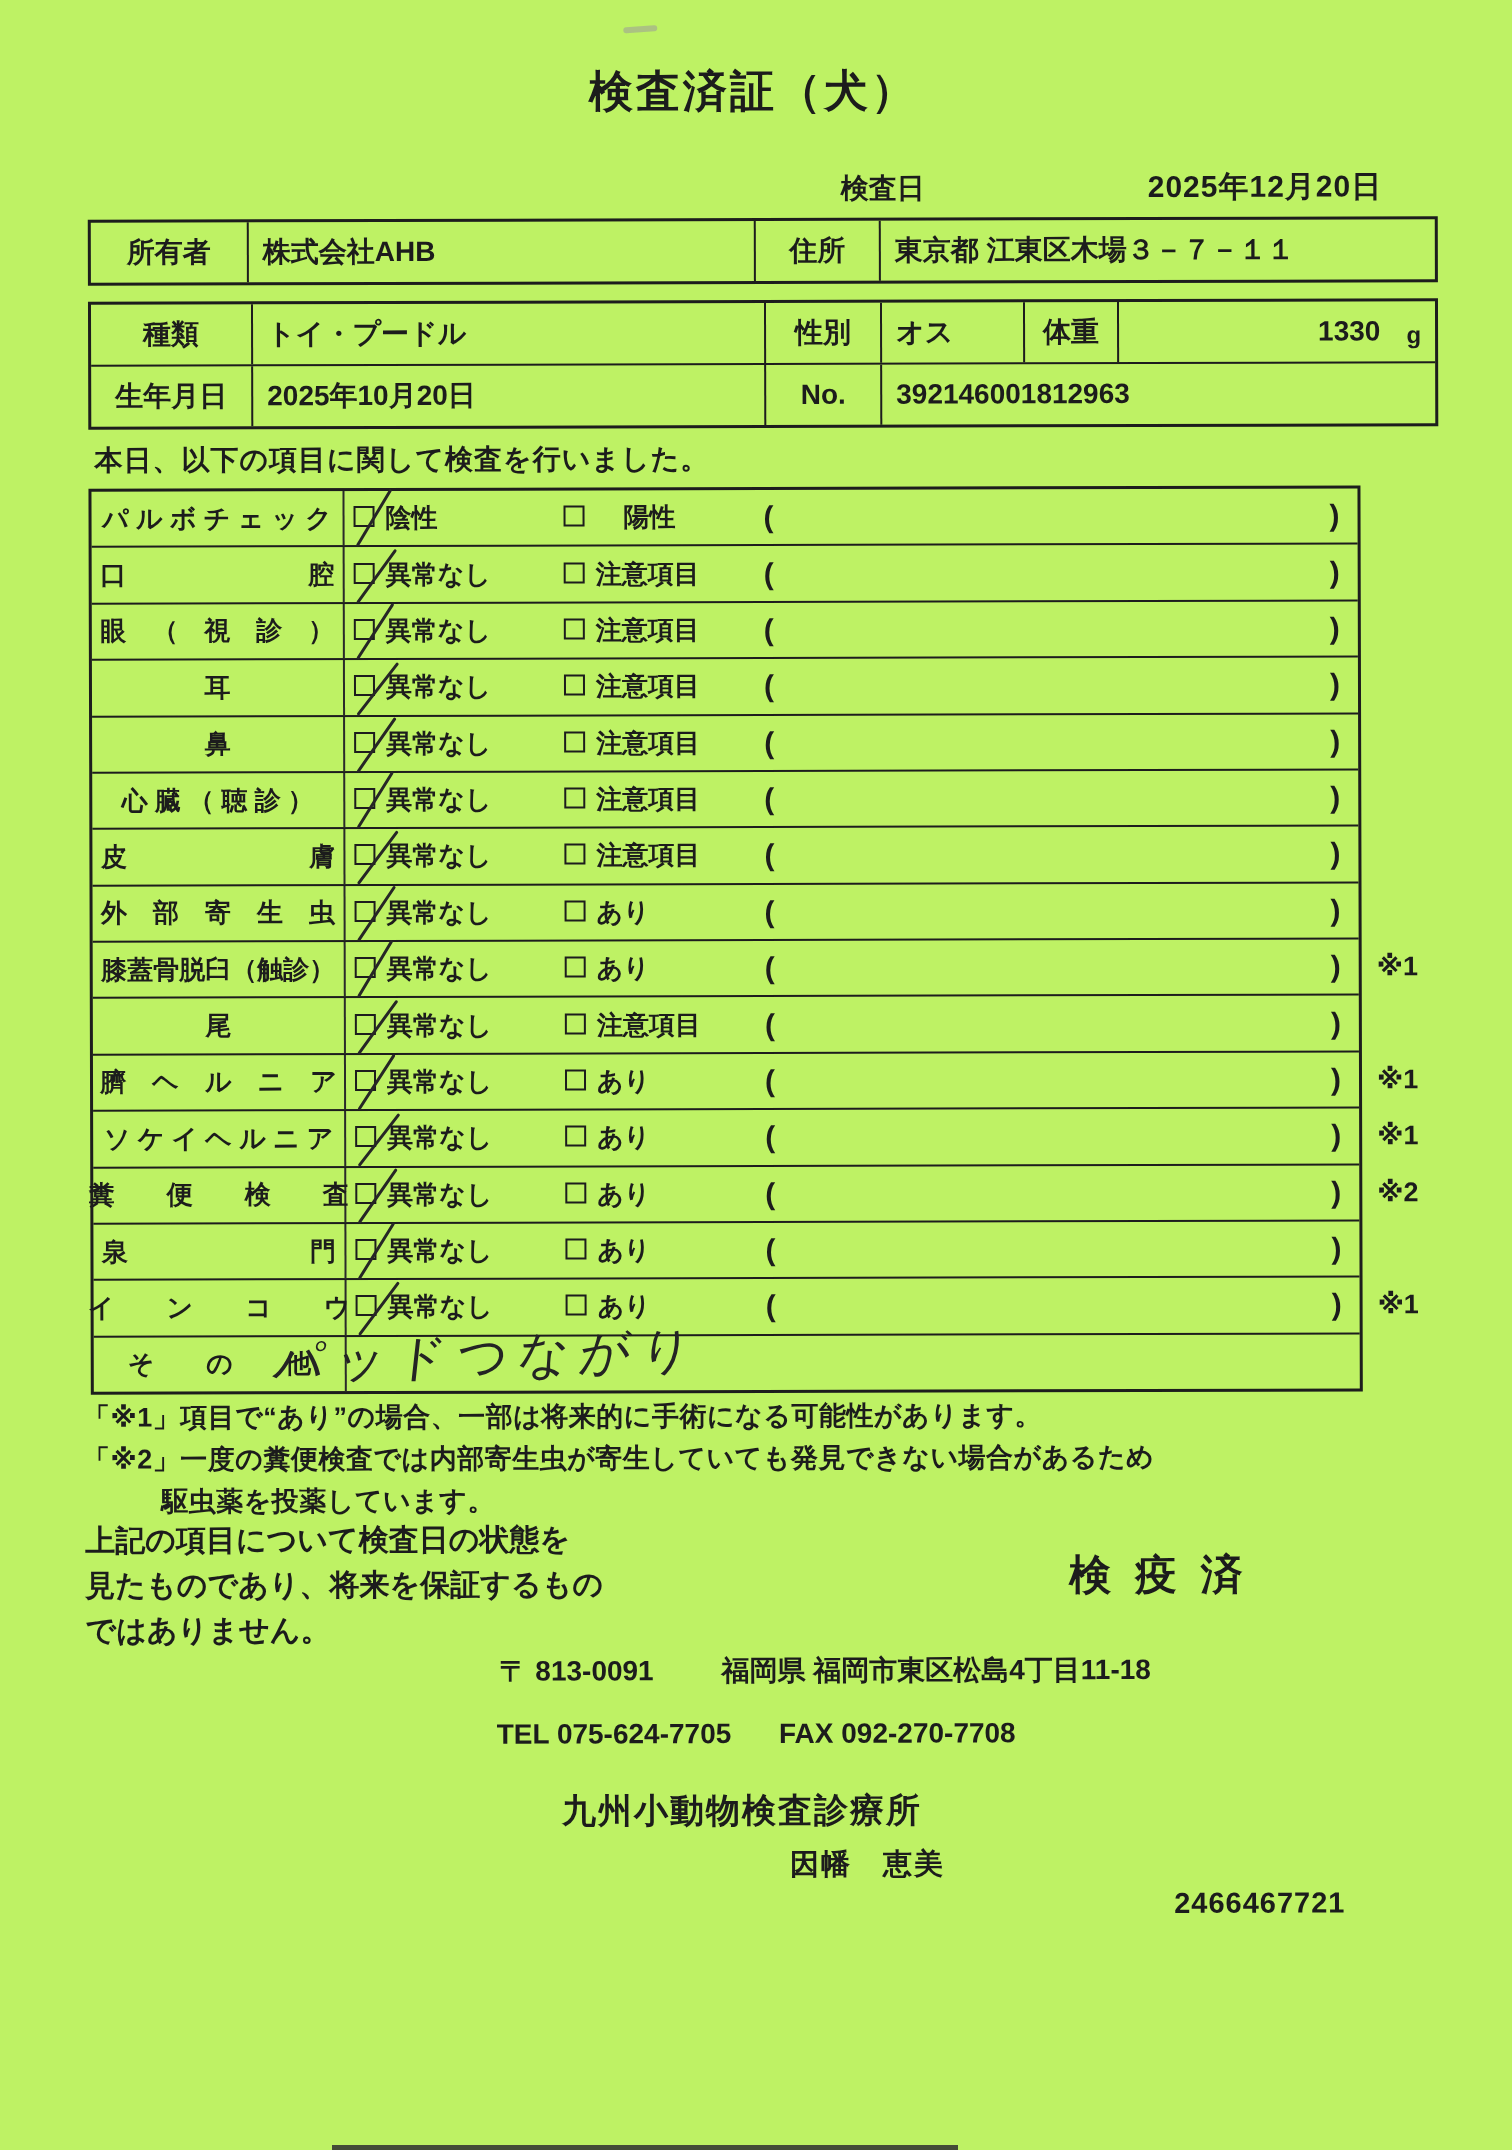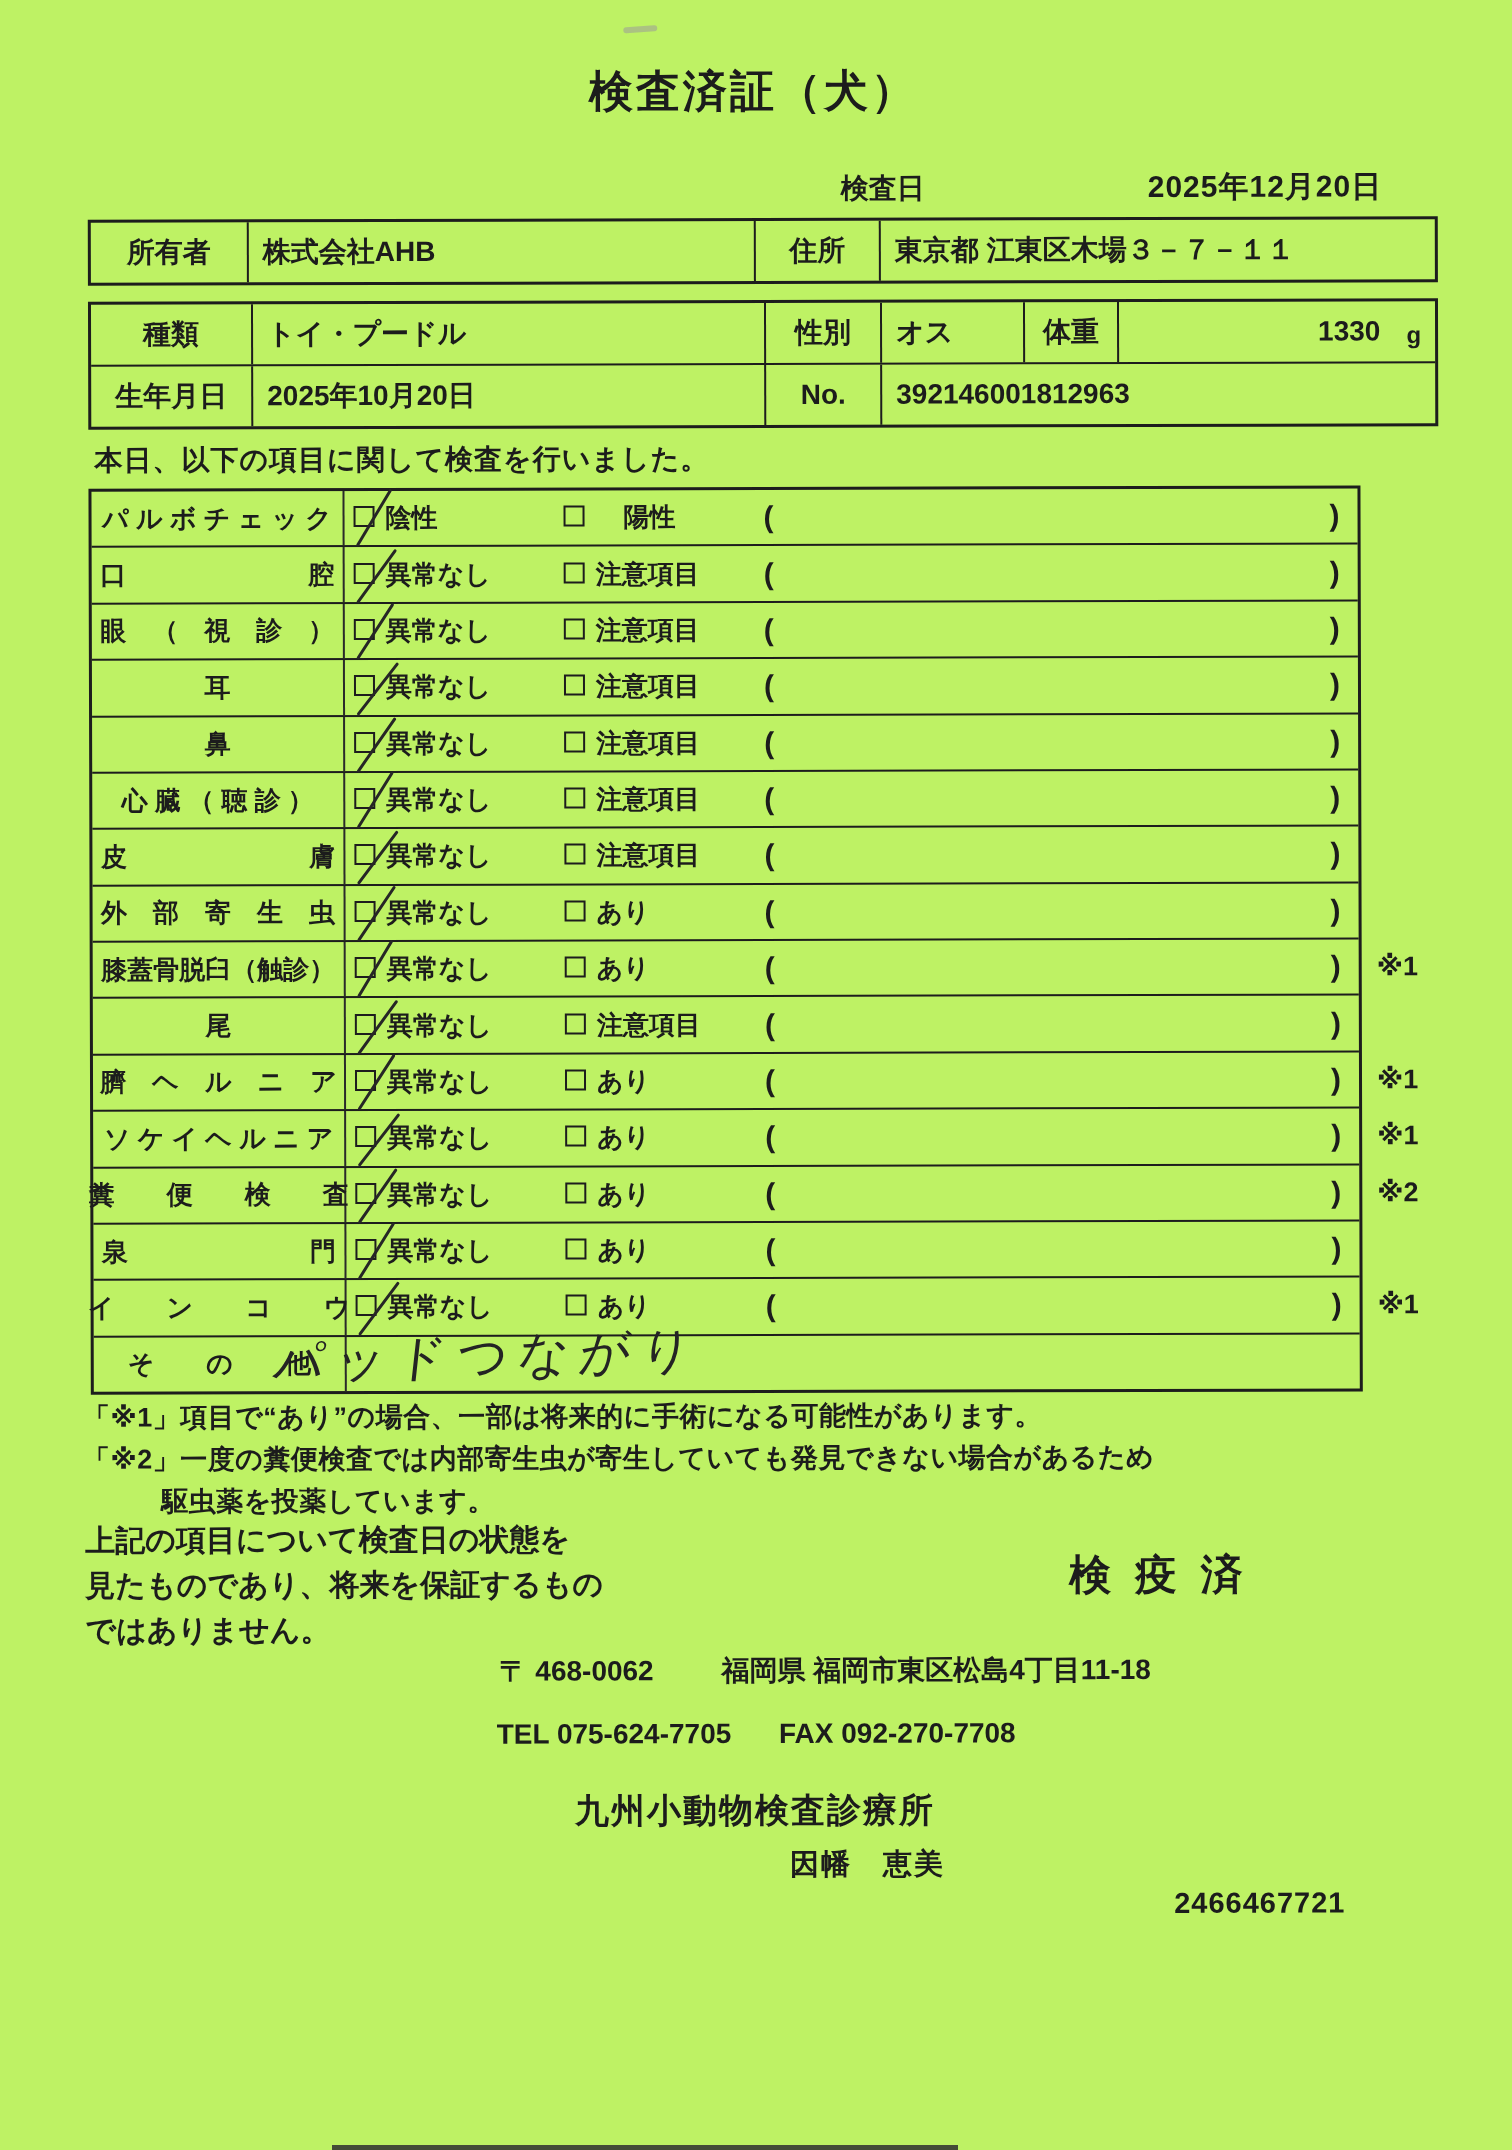--- a/index.html
+++ b/index.html
@@ -96,21 +96,21 @@
   .stamp{
     position:absolute;top:1548px;left:1068px;
     font-size:42px;font-weight:700;letter-spacing:6px;white-space:nowrap;
   }
 
   
   .postal-line{position:absolute;top:1652px;left:498px;font-size:28px;font-weight:700;white-space:nowrap;}
   .postal-line .addr{margin-left:60px;}
   .tel-line{position:absolute;top:1718px;left:495px;font-size:28px;font-weight:700;white-space:nowrap;}
   .tel-line .fax{margin-left:40px;}
-  .clinic-name{position:absolute;top:1788px;left:573px;font-size:34px;font-weight:700;letter-spacing:2px;}
+  .clinic-name{position:absolute;top:1788px;left:560px;font-size:34px;font-weight:700;letter-spacing:2px;}
   .examiner{position:absolute;top:1845px;left:788px;font-size:29px;font-weight:700;letter-spacing:2px;}
   .serial{position:absolute;top:1888px;left:1172px;font-size:29px;font-weight:700;letter-spacing:1px;}
 
   
   .artifact-top{position:absolute;top:26px;left:626px;width:34px;height:6px;background:#9a9a9a;opacity:.55;transform:rotate(-4deg);border-radius:3px;}
   .artifact-bottom{position:absolute;bottom:0;left:332px;width:626px;height:5px;background:#2f2f2f;opacity:.85;}
 </style>
 </head>
 <body>
 
@@ -378,21 +378,21 @@
     <div class="footnote fn1">「※1」項目で“あり”の場合、一部は将来的に手術になる可能性があります。</div>
     <div class="footnote fn2">「※2」一度の糞便検査では内部寄生虫が寄生していても発見できない場合があるため</div>
     <div class="footnote fn3">駆虫薬を投薬しています。</div>
 
     <div class="disclaimer">上記の項目について検査日の状態を
 見たものであり、将来を保証するもの
 ではありません。</div>
     <div class="stamp">検 疫 済</div>
 
     <div class="postal-line">
-      <span>〒 468-0062</span>
+      <span>〒 813-0091</span>
       <span class="addr">福岡県 福岡市東区松島4丁目11-18</span>
     </div>
     <div class="tel-line">
       <span>TEL 075-624-7705</span>
       <span class="fax">FAX 092-270-7708</span>
     </div>
     <div class="clinic-name">九州小動物検査診療所</div>
     <div class="examiner">因幡　恵美</div>
     <div class="serial">2466467721</div>
 

